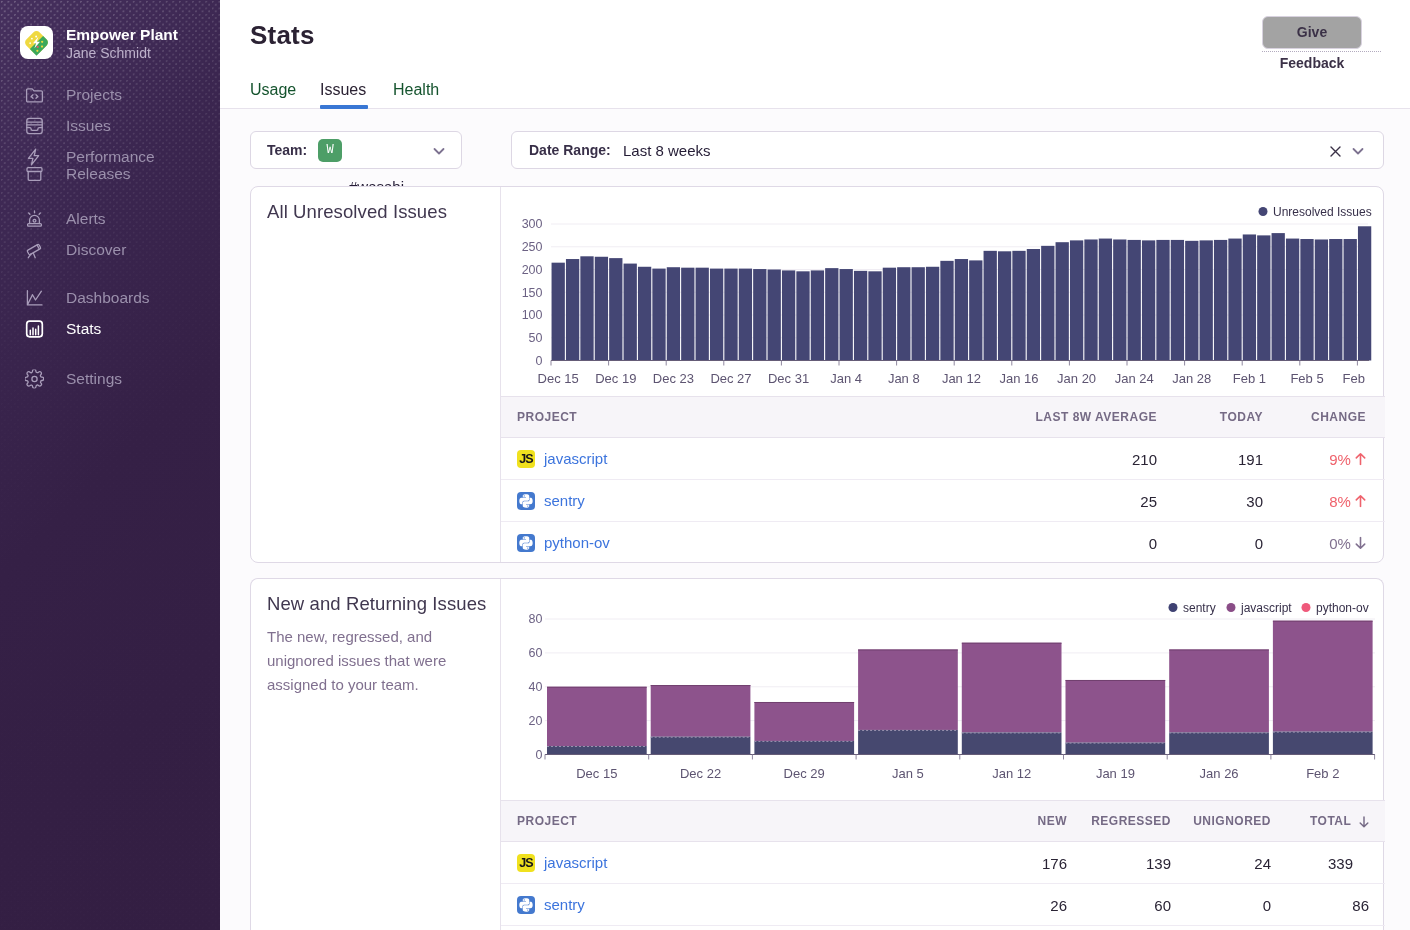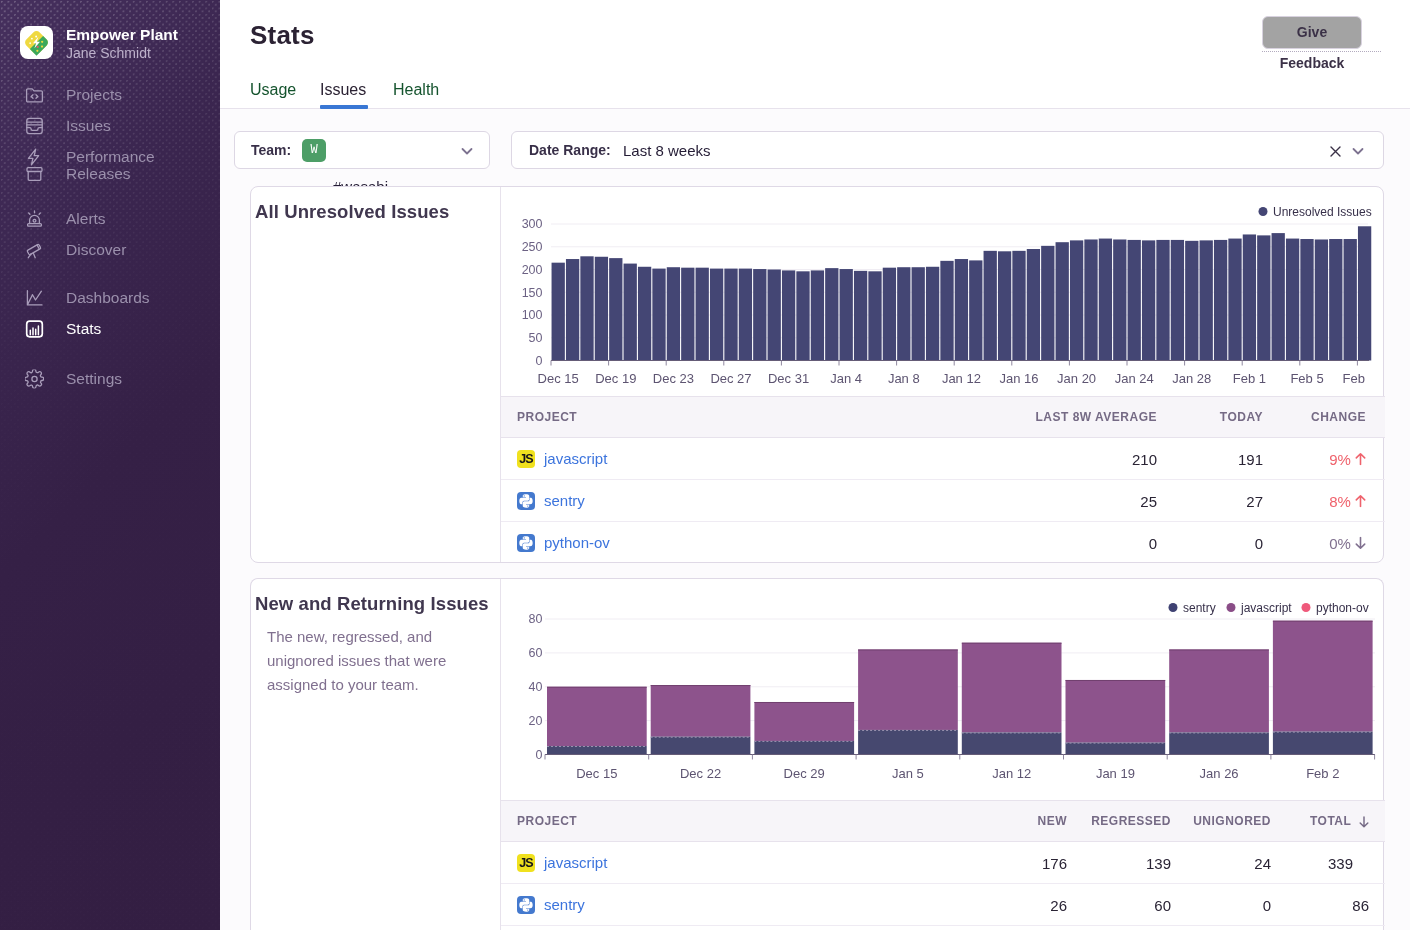--- a/index.html
+++ b/index.html
@@ -29,32 +29,32 @@
   #header { position:absolute; left:0; top:0; width:1190px; height:109px; background:#fff; border-bottom:1px solid #e7e2ec; }
   #h1 { position:absolute; left:30px; top:20px; font-size:26px; font-weight:bold; color:#2b2233; letter-spacing:0.2px; }
   #feedback { position:absolute; left:1042px; top:16px; width:100px; height:33px; background:#a3a3a3; border:1px solid #d8d2df; border-radius:6px;
      font-size:14px; font-weight:bold; color:#3b3147; text-align:center; line-height:31px; }
   #feedback-dotted { position:absolute; left:1042px; top:51px; width:119px; border-bottom:1px dotted #b3abbf; }
   .tab { position:absolute; top:81px; font-size:16px; color:#14532d; }
   .tab.active { color:#2b2233; }
   #tab-underline { position:absolute; left:100px; top:105px; width:48px; height:4px; background:#3977d4; border-radius:1px; }
   
   .select { position:absolute; top:131px; height:38px; background:#fff; border:1px solid #ddd7e4; border-radius:6px; }
-  #team-select { left:14px; width:256px; }
+  #team-select { left:30px; width:212px; }
   #date-select { left:291px; width:873px; }
   .flabel { position:absolute; top:50%; transform:translateY(-50%); font-size:14px; font-weight:bold; color:#382f48; white-space:nowrap; }
   .fvalue { position:absolute; top:50%; transform:translateY(-50%); font-size:15px; color:#241c35; white-space:nowrap; }
   #wbadge { position:absolute; left:67px; top:7px; width:24px; height:23px; background:#4d9e67; border-radius:5px;
      color:#fff; font-size:12px; text-align:center; line-height:23px; font-family:"Liberation Mono",monospace; }
   
   .panel { position:absolute; left:30px; width:1134px; background:#fff; border:1px solid #dfd9e6; border-radius:8px; }
   #panel1 { top:186px; height:377px; }
   #panel2 { top:578px; height:390px; border-bottom:none; border-bottom-left-radius:0; border-bottom-right-radius:0; }
   .pleft { position:absolute; left:0; top:0; width:250px; height:100%; border-right:1px solid #e7e2ec; }
-  .ptitle { position:absolute; left:4px; top:14px; font-size:18.5px; color:#40374f; font-weight:700; letter-spacing:0.1px; }
+  .ptitle { position:absolute; left:16px; top:14px; font-size:18.5px; color:#40374f; font-weight:400; letter-spacing:0.1px;text-align:right; }
   .pdesc { position:absolute; left:16px; top:46px; font-size:15px; line-height:24px; color:#80708f; }
   .pright { position:absolute; left:250px; top:0; width:884px; height:100%; }
   
   .trow { position:absolute; left:0; width:884px; }
   .thead { background:#f7f5f9; border-top:1px solid #e7e2ec; border-bottom:1px solid #e7e2ec;
      font-size:12px; font-weight:bold; letter-spacing:0.5px; color:#756a85; }
   .trow .c1 { position:absolute; left:16px; top:50%; transform:translateY(-50%); }
   .trow .cr { position:absolute; top:50%; transform:translateY(-50%); text-align:left; }
   .tdrow { font-size:15px; color:#2a2435; border-bottom:1px solid #efebf3; }
   .tdrow:last-child { border-bottom:none; }
@@ -314,21 +314,21 @@
         <span class="c1 proj">
             <span style="display:inline-block;width:18px;height:18px;background:#4479ce;border-radius:4px;position:relative;flex:none;">
               <svg width="16" height="16" viewBox="0 0 24 24" style="position:absolute;left:1px;top:1px;">
                 <path d="M11.9 2c-5 0-4.7 2.2-4.7 2.2v2.3h4.8v.7H5.3S2 6.8 2 11.9c0 5.1 2.9 4.9 2.9 4.9h1.7v-2.4s-.1-2.9 2.8-2.9h4.8s2.7 0 2.7-2.6V4.7S17.3 2 11.9 2Zm-2.6 1.5a.9.9 0 1 1 0 1.8.9.9 0 0 1 0-1.8Z" fill="#fff"></path>
                 <path d="M12.1 22c5 0 4.7-2.2 4.7-2.2v-2.3H12v-.7h6.7s3.3.4 3.3-4.7c0-5.1-2.9-4.9-2.9-4.9h-1.7v2.4s.1 2.9-2.8 2.9H9.8s-2.7 0-2.7 2.6v4.2S6.7 22 12.1 22Zm2.6-1.5a.9.9 0 1 1 0-1.8.9.9 0 0 1 0 1.8Z" fill="#fff"></path>
               </svg>
             </span>
             <span class="plink">sentry</span>
           </span>
         <span class="cr" style="right:228px;">25</span>
-        <span class="cr" style="right:122px;">27</span>
+        <span class="cr" style="right:122px;">30</span>
         <span class="cr pink" style="right:19px;">8%&nbsp;<svg width="11" height="13" viewBox="0 0 11 13" fill="none" style="vertical-align:-1.5px;">
               <path d="M5.5 12V1.6M1.3 5.4 5.5 1.3l4.2 4.1" stroke="#ef626c" stroke-width="1.6" stroke-linecap="round" stroke-linejoin="round"></path>
             </svg></span>
       </div>
       <div class="trow tdrow" style="top:335px;height:41px;">
         <span class="c1 proj">
             <span style="display:inline-block;width:18px;height:18px;background:#4479ce;border-radius:4px;position:relative;flex:none;">
               <svg width="16" height="16" viewBox="0 0 24 24" style="position:absolute;left:1px;top:1px;">
                 <path d="M11.9 2c-5 0-4.7 2.2-4.7 2.2v2.3h4.8v.7H5.3S2 6.8 2 11.9c0 5.1 2.9 4.9 2.9 4.9h1.7v-2.4s-.1-2.9 2.8-2.9h4.8s2.7 0 2.7-2.6V4.7S17.3 2 11.9 2Zm-2.6 1.5a.9.9 0 1 1 0 1.8.9.9 0 0 1 0-1.8Z" fill="#fff"></path>
                 <path d="M12.1 22c5 0 4.7-2.2 4.7-2.2v-2.3H12v-.7h6.7s3.3.4 3.3-4.7c0-5.1-2.9-4.9-2.9-4.9h-1.7v2.4s.1 2.9-2.8 2.9H9.8s-2.7 0-2.7 2.6v4.2S6.7 22 12.1 22Zm2.6-1.5a.9.9 0 1 1 0-1.8.9.9 0 0 1 0 1.8Z" fill="#fff"></path>

